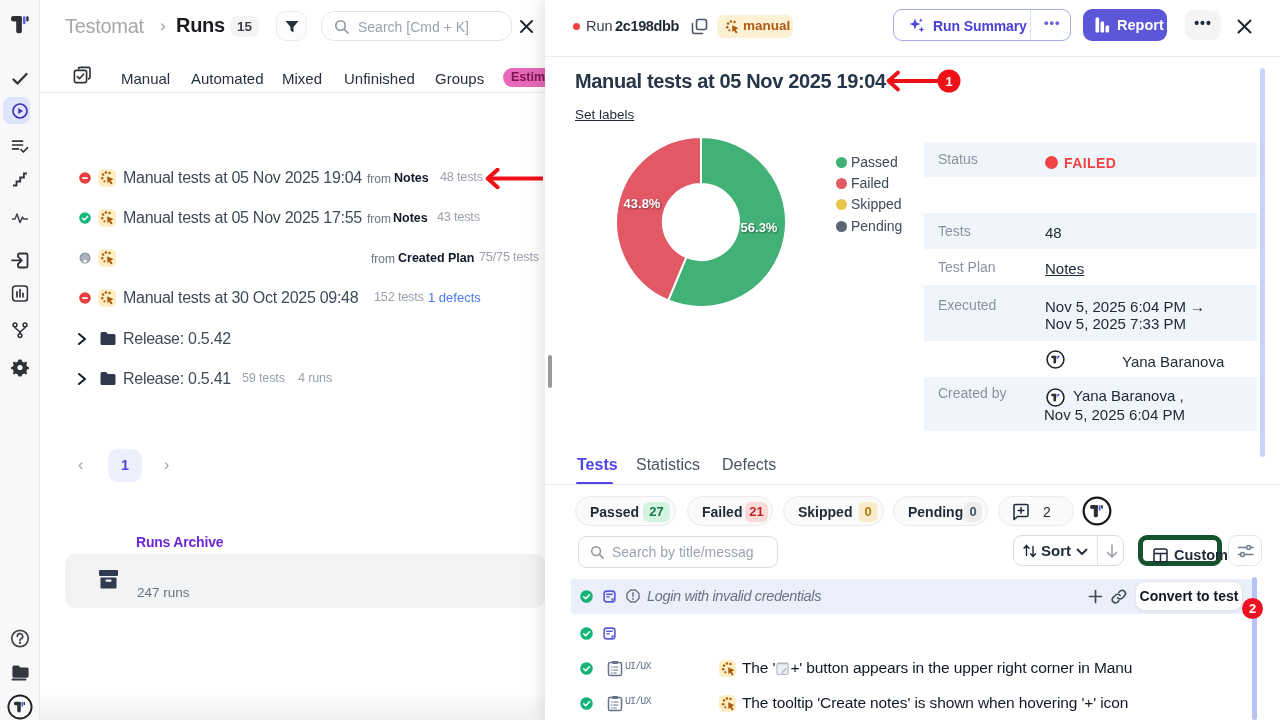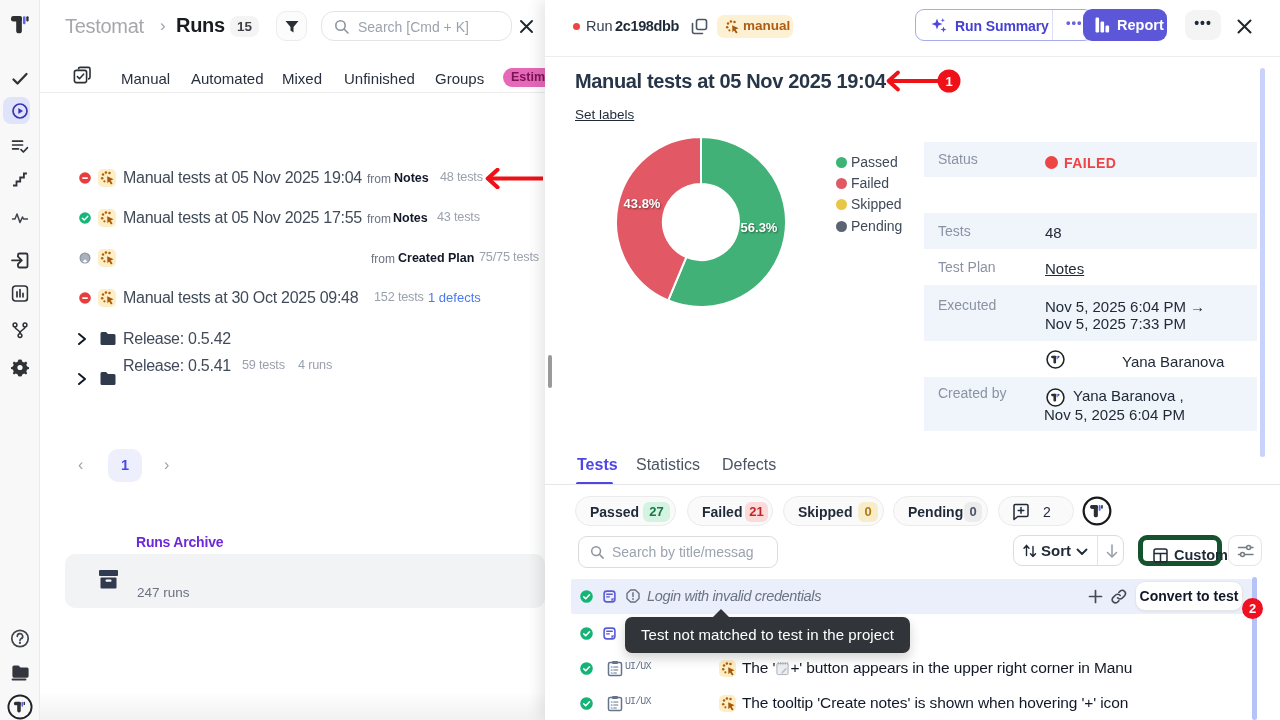--- a/index.html
+++ b/index.html
@@ -36,21 +36,21 @@
 .pag-1 { position:absolute; left:68px; top:449px; width:34px; height:33px; background:#edeffc; border-radius:10px; color:#4f46e5; font-weight:700; font-size:14.5px; text-align:center; line-height:33px;}
 
 .archive { position:absolute; left:25px; top:554px; width:480px; height:54px; background:#f2f3f4; border-radius:10px; }
 .arch-title { position:absolute; left:96px; top:534px; font-size:14px; font-weight:700; color:#6d28d9; letter-spacing:-0.2px;}
 .arch-sub { position:absolute; left:97px; top:585px; font-size:13.5px; color:#6b7280; }
 .fade { position:absolute; left:0; bottom:0; width:505px; height:28px; background:linear-gradient(to bottom, rgba(246,246,246,0), rgba(240,240,240,0.95)); }
 
 #drawer { position:absolute; left:545px; top:0; width:735px; height:720px; background:#fff; box-shadow:-5px 0 14px rgba(0,0,0,0.10); z-index:10; }
 .manual-pill { position:absolute; left:172px; top:15px; width:76px; height:23px; background:#fdf1d3; border-radius:7px; }
 .manual-pill span { position:absolute; left:26px; top:3px; font-size:13.5px; font-weight:700; color:#b05c17; }
-.btn-runsum { position:absolute; left:370px; top:9px; width:178px; height:32px; border:1px solid #a6abec; border-radius:9px; background:#fff; }
+.btn-runsum { position:absolute; left:348px; top:9px; width:178px; height:32px; border:1px solid #a6abec; border-radius:9px; background:#fff; }
 .btn-runsum .txt { position:absolute; left:39px; top:8px; font-size:14px; font-weight:600; color:#4740d4; letter-spacing:-0.1px; }
 .btn-runsum .div { position:absolute; left:136px; top:0; width:1px; height:30px; background:#dddff5; }
 .btn-runsum .dots { position:absolute; left:150px; top:5px; color:#6a63e0; font-size:13px; letter-spacing:1px; font-weight:700;}
 .btn-report { position:absolute; left:538px; top:9px; width:84px; height:32px; background:#5b57d8; border-radius:9px; }
 .btn-report span { position:absolute; left:34px; top:8px; font-size:14.5px; font-weight:600; color:#fff; }
 .btn-dots { position:absolute; left:640px; top:10px; width:36px; height:30px; background:#f4f4f5; border-radius:9px; color:#1f2937; font-weight:700; text-align:center; line-height:26px; letter-spacing:1px; font-size:14px;}
 .hdr-divider { position:absolute; left:0; top:56px; width:735px; height:1px; background:#ededed; }
 .run-title { position:absolute; left:30px; top:70px; font-size:20px; font-weight:700; color:#273548; letter-spacing:-0.35px; }
 .setlabels { position:absolute; left:30px; top:107px; font-size:13.5px; color:#1f2937; text-decoration:underline; }
 
@@ -225,21 +225,21 @@
     <div class="meta" style="left:439px;">75/75 tests</div>
   </div>
   <div class="runrow" style="top:288px;">
     <div class="runtitle" style="top:1px;">Manual tests at 30 Oct 2025 09:48</div>
     <div class="meta" style="left:334px;">152 tests</div>
     <div class="defects" style="left:388px;">1 defects</div>
   </div>
   <div class="runrow" style="top:329px;">
     <div class="runtitle" style="left:83px;top:1px;">Release: 0.5.42</div>
   </div>
-  <div class="runrow" style="top:356px;">
+  <div class="runrow" style="top:369px;">
     <div class="runtitle" style="left:83px;top:1px;">Release: 0.5.41</div>
     <div class="meta" style="left:202px;">59 tests</div>
     <div class="meta" style="left:258px;">4 runs</div>
   </div>
   <div class="pag-chev" style="left:38px; top:456px;">‹</div>
   <div class="pag-1">1</div>
   <div class="pag-chev" style="left:124px; top:456px;">›</div>
   <div class="archive"></div>
   <svg class="abs" style="left:57px; top:568px;" width="23" height="23" viewBox="0 0 23 23">
         <rect x="2" y="2" width="19" height="6" rx="1" fill="#303b50"></rect>
@@ -550,19 +550,18 @@
         <path d="M4.3,7 h0.8 M4.3,10 h0.8 M4.3,13 h0.8" stroke="#64748b" stroke-width="1.2" stroke-linecap="round"></path>
       </svg>
   <div class="emoji-tile" style="left:174px; top:695px; width:17px; height:17px;">
         <svg style="position:absolute;left:0.5px;top:0.5px;" width="16" height="16" viewBox="0 0 16 16">
           <use href="#clickmoji"></use>
         </svg>
       </div>
   <div class="trowtext" style="left:197px; top:694px;">The tooltip 'Create notes' is shown when hovering '+' icon</div>
   <div class="uiux" style="left:80px; top:696px;">UI/UX</div>
 
-  <div class="tooltip">Test not matched to test in the project</div>
 
   <div class="sb-drawer"></div>
   <div class="sb-tests"></div>
 </div>
 
 </div>
 
 </body></html>

